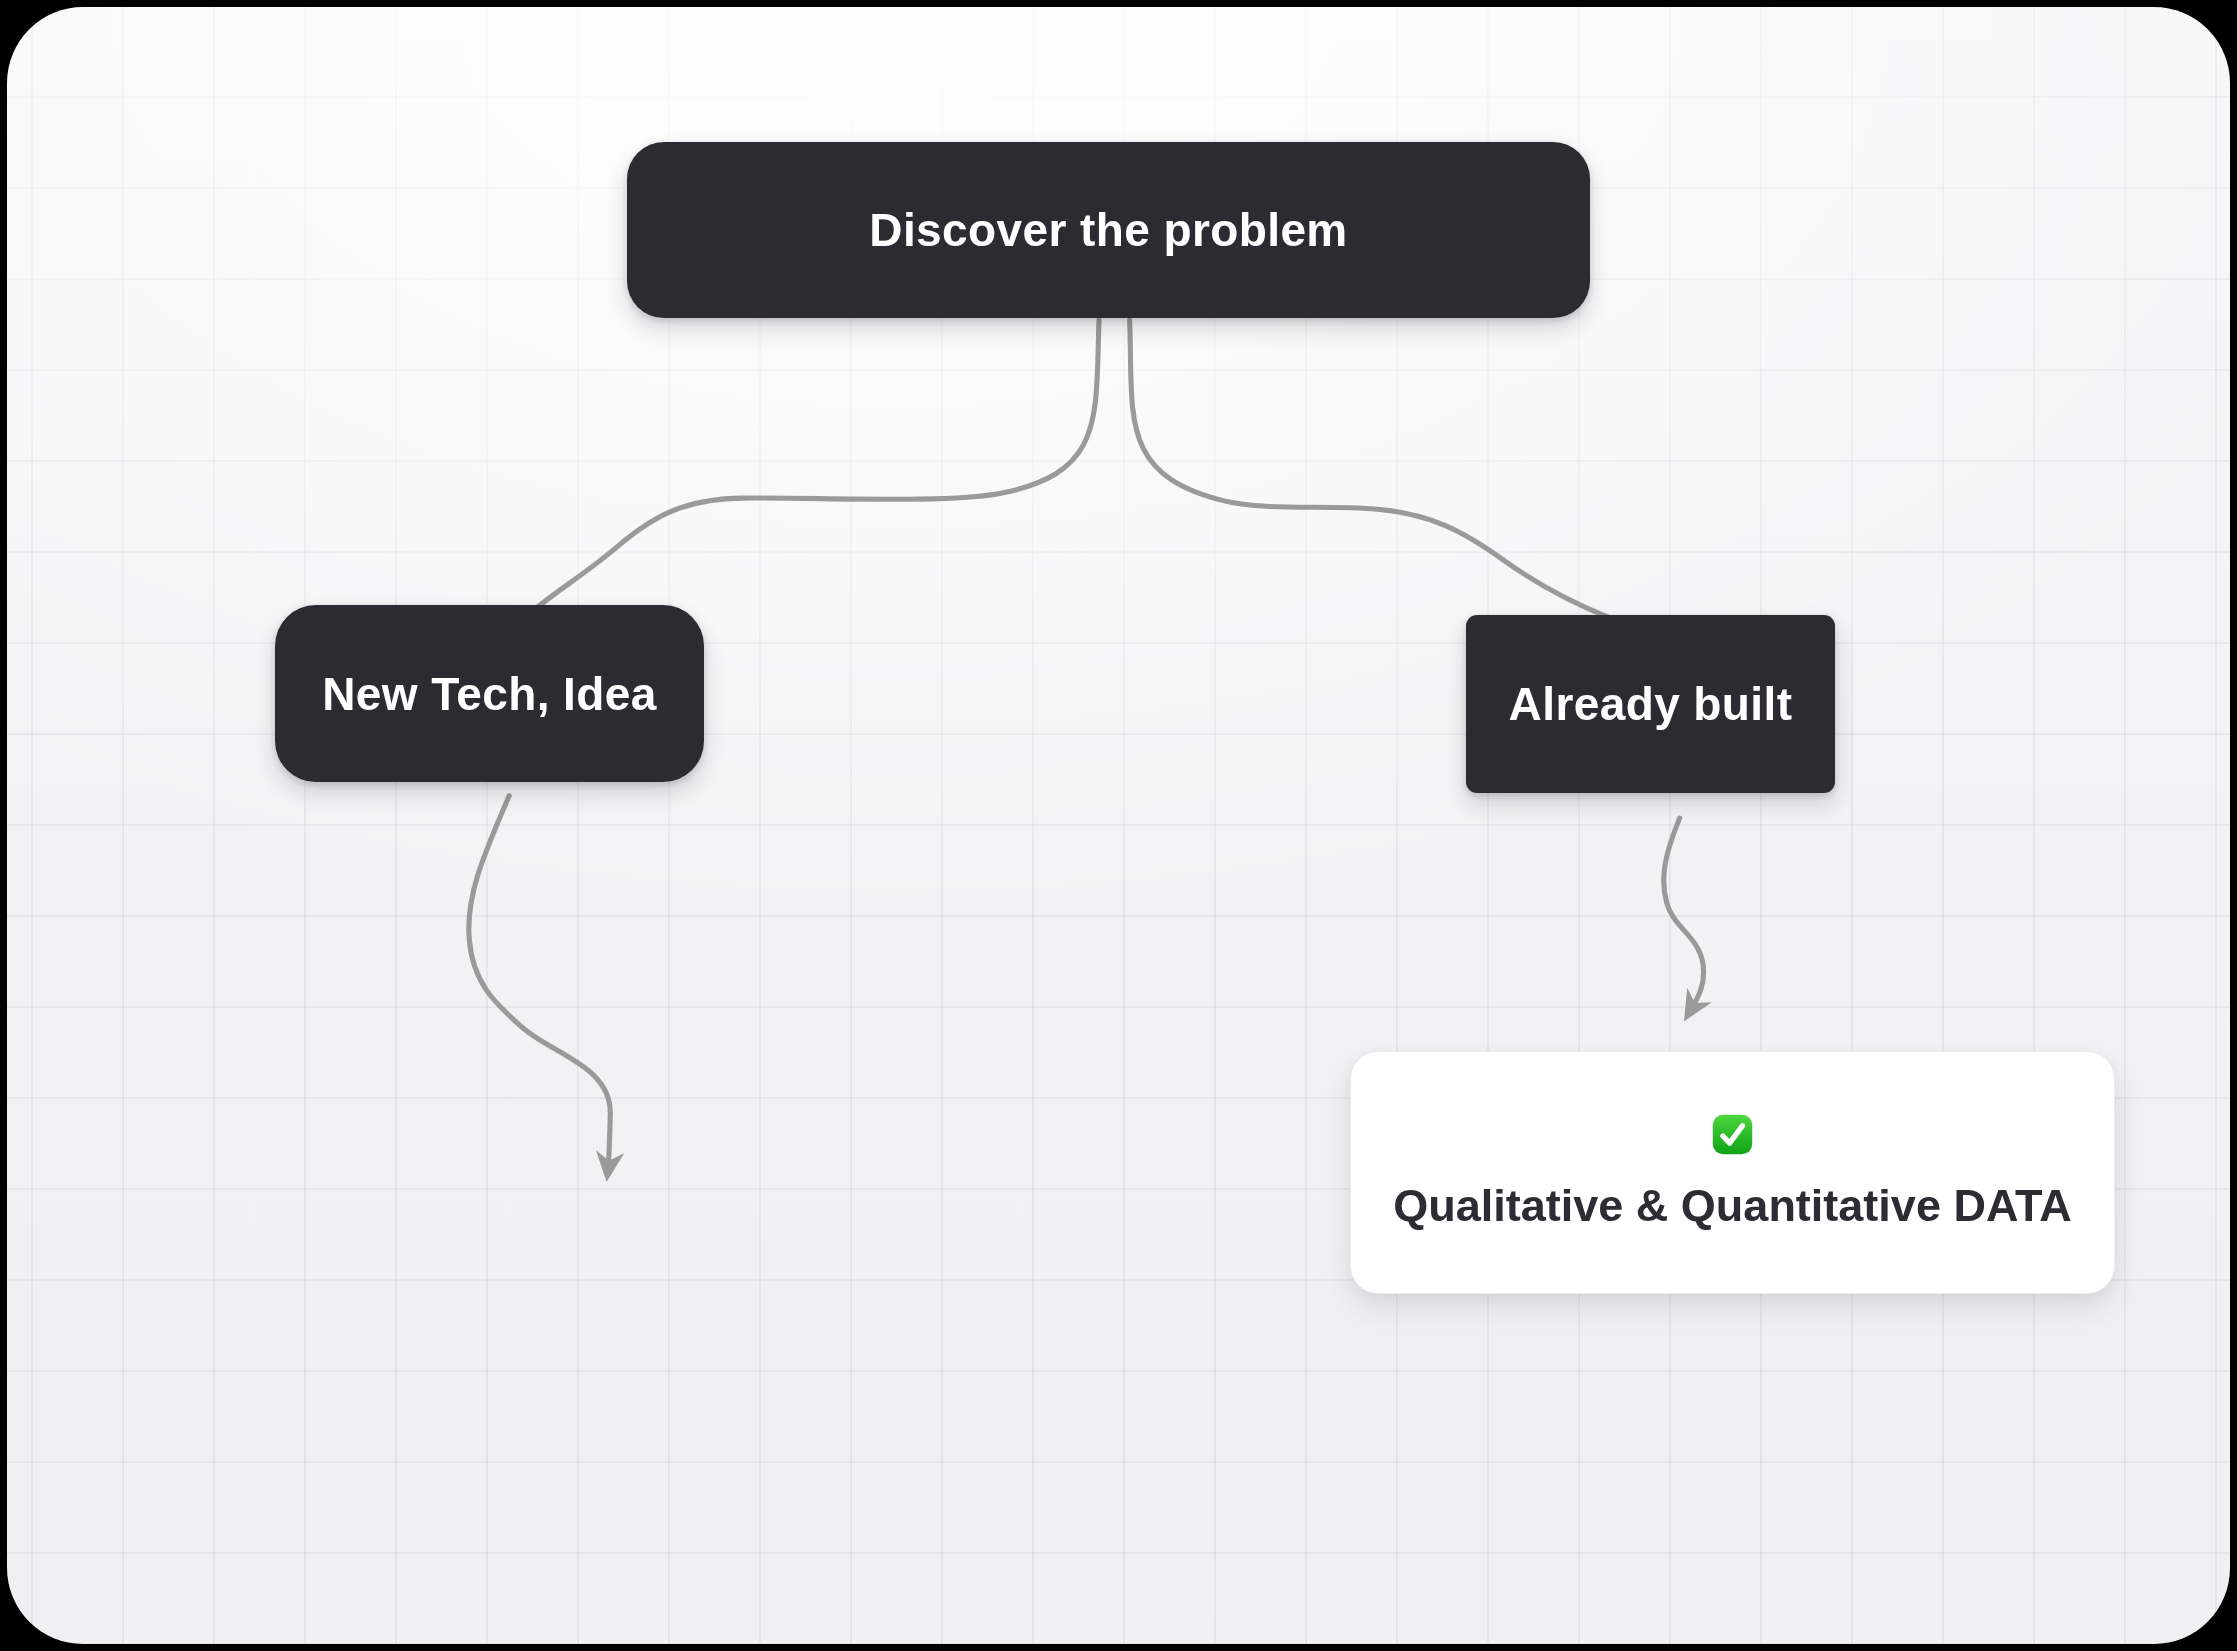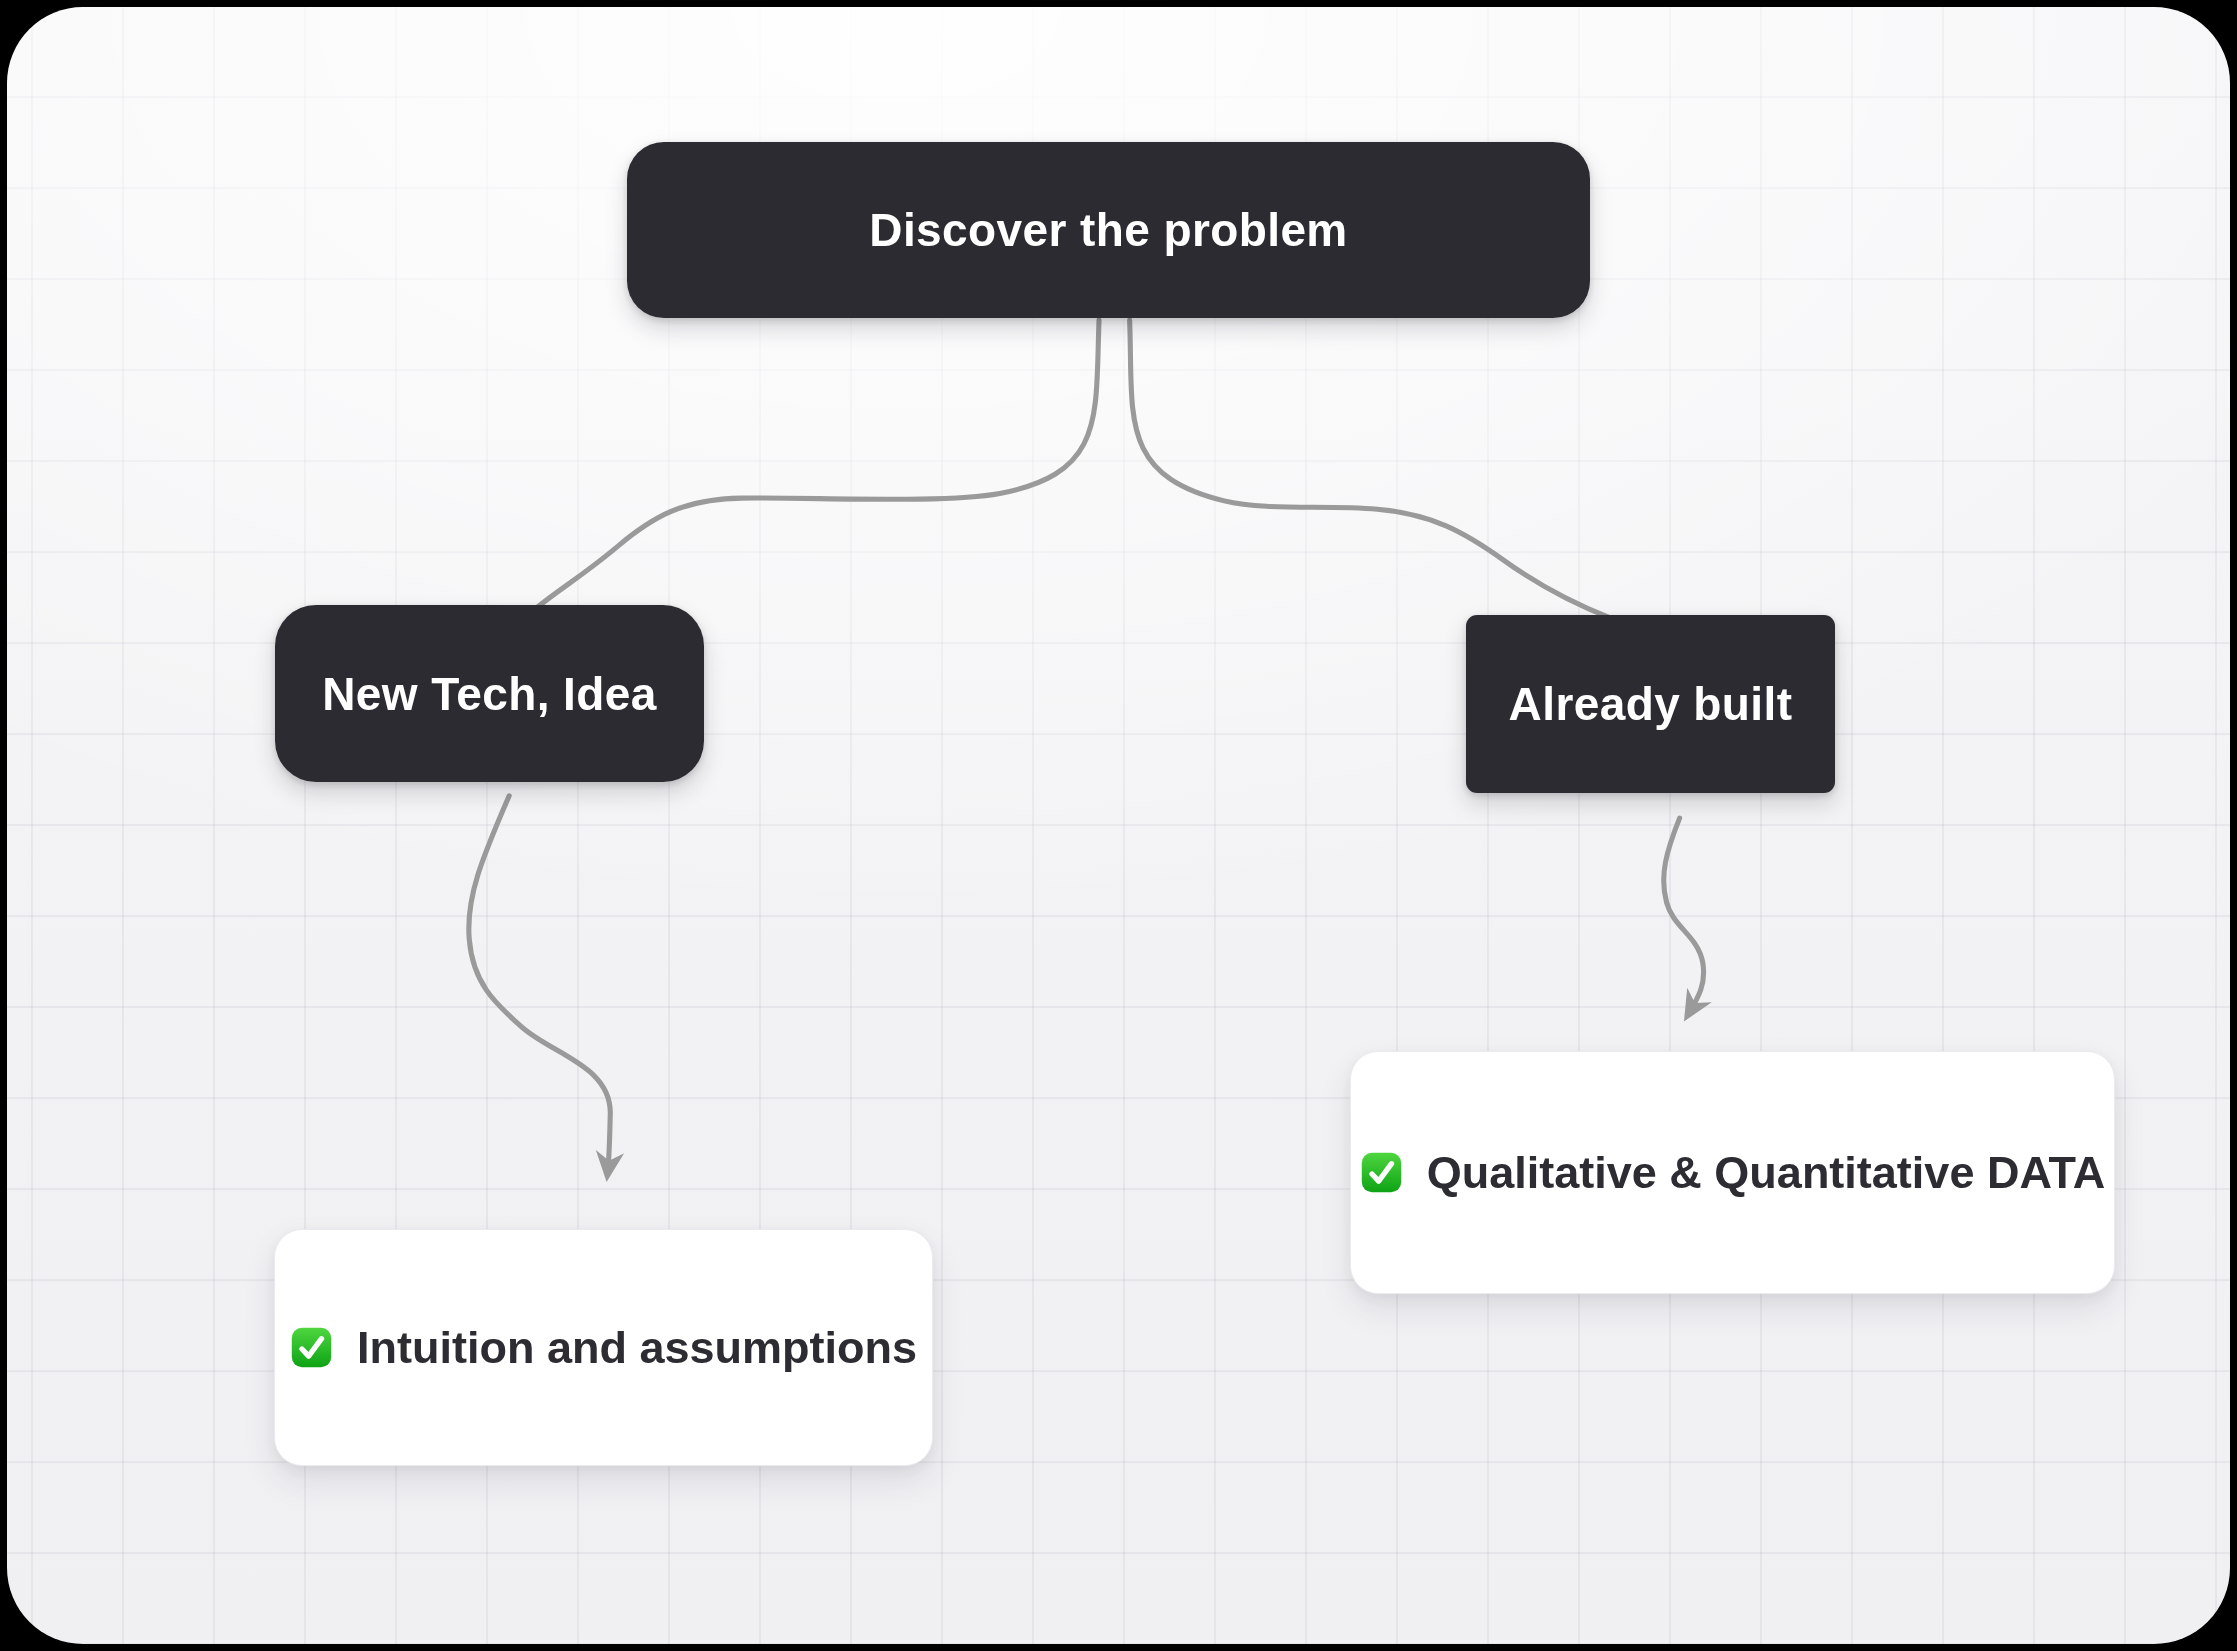--- a/index.html
+++ b/index.html
@@ -59,21 +59,21 @@
     box-shadow: 0 11px 22px rgba(25,25,35,0.16), 0 2.8px 6.5px rgba(25,25,35,0.14);
     box-sizing: border-box;
     text-align: center;
   }
   .node-discover { left: 627px; top: 142px;  width: 963px; height: 176px; border-radius: 37px; }
   .node-newtech  { left: 275px; top: 605px;  width: 429px;  height: 177px; border-radius: 41px; }
   .node-already  { left: 1466px; top: 615px; width: 369px;  height: 178px; border-radius: 11px; }
   .card {
     position: absolute;
     display: flex;
-    flex-direction: row;
+    flex-direction: column;
     align-items: center;
     justify-content: center;
     gap: 24px;
     background: #ffffff;
     border: 1.9px solid #ebebef;
     border-radius: 28px;
     box-shadow: 0 15px 32px rgba(50,50,70,0.10), 0 4.6px 11px rgba(50,50,70,0.06);
     box-sizing: border-box;
     color: #2c2c32;
     font-size: 45px;
@@ -123,33 +123,20 @@
       </div>
 
       <div class="node node-newtech">
         <span class="node-label">New Tech, Idea</span>
       </div>
 
       <div class="node node-already">
         <span class="node-label">Already built</span>
       </div>
 
-      <div class="card card-intuition">
-        <svg class="check-icon" viewBox="0 0 36 36">
-          <defs>
-            <linearGradient id="g1" x1="0" y1="0" x2="0" y2="1">
-              <stop offset="0" stop-color="#4ed63f"></stop>
-              <stop offset="1" stop-color="#0ea315"></stop>
-            </linearGradient>
-          </defs>
-          <rect x="1.5" y="1.5" width="33" height="33" rx="8.5" fill="url(#g1)"></rect>
-          <path d="M10 19.2 L15.6 25.2 L26.4 10.6" fill="none" stroke="#ffffff" stroke-width="4.4" stroke-linecap="round" stroke-linejoin="round"></path>
-        </svg>
-        <span class="card-label">Intuition and assumptions</span>
-      </div>
 
       <div class="card card-qualquant">
         <svg class="check-icon" viewBox="0 0 36 36">
           <defs>
             <linearGradient id="g2" x1="0" y1="0" x2="0" y2="1">
               <stop offset="0" stop-color="#4ed63f"></stop>
               <stop offset="1" stop-color="#0ea315"></stop>
             </linearGradient>
           </defs>
           <rect x="1.5" y="1.5" width="33" height="33" rx="8.5" fill="url(#g2)"></rect>

